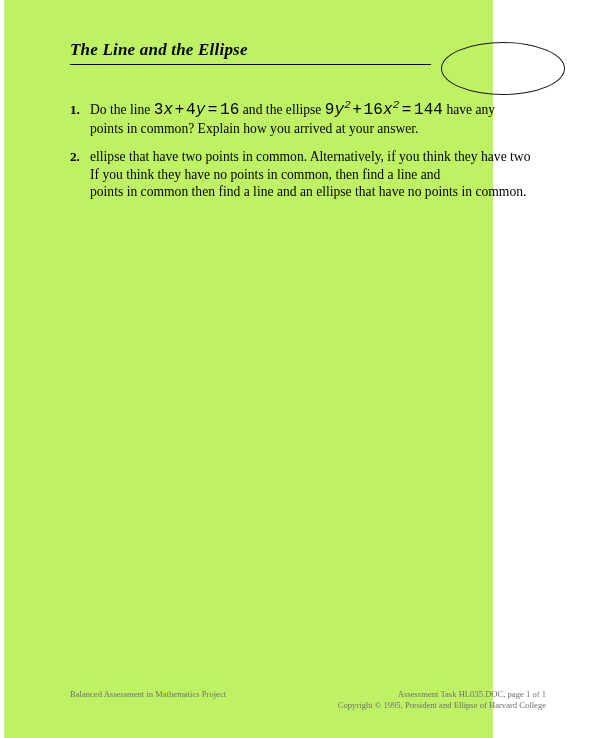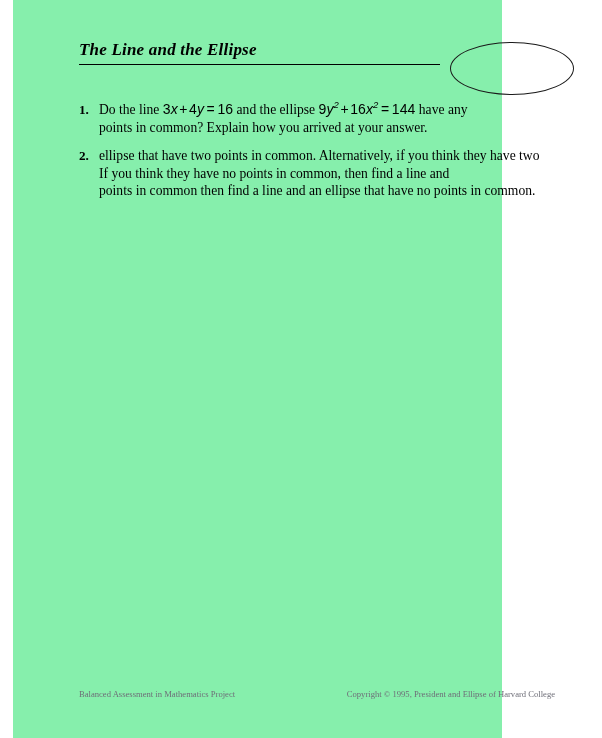--- a/index.html
+++ b/index.html
@@ -12,25 +12,25 @@
     height: 738px;
     position: relative;
     overflow: hidden;
     font-family: "Liberation Serif", "DejaVu Serif", serif;
     color: #000000;
     -webkit-font-smoothing: antialiased;
   }
 
   .page {
     position: absolute;
-    left: 13px;
+    left: 4px;
     top: 0;
     width: 489px;
     height: 738px;
-    background: #86efac;
+    background: #bef264;
   }
 
   
   .header {
     position: absolute;
     left: 66px;
     top: 38px;
     width: 495px;
     height: 62px;
   }
@@ -95,22 +95,22 @@
   .q-body .line {
     display: block;
     white-space: nowrap;
   }
   .q2 .q-body .line {
     white-space: nowrap;
   }
 
   
   .math {
-    font-family: Liberation Sans, sans-serif;
-    font-size: 14px;
+    font-family: Liberation Mono, monospace;
+    font-size: 16px;
     white-space: nowrap;
     letter-spacing: 0.1px;
   }
   .math .v {
     font-style: italic;
   }
   .math .n {
     font-style: normal;
   }
   .math .op {
@@ -182,17 +182,18 @@
       </div>
     </div>
 
   </div>
 
   <div class="footer">
     <div class="footer-left">
       <span class="f-line">Balanced Assessment in Mathematics Project</span>
     </div>
     <div class="footer-right">
+      <span class="f-line">Assessment Task HL035.DOC, page 1 of 1</span>
       <span class="f-line">Copyright © 1995, President and Ellipse of Harvard College</span>
     </div>
   </div>
 
 </div>
 
 </body></html>

